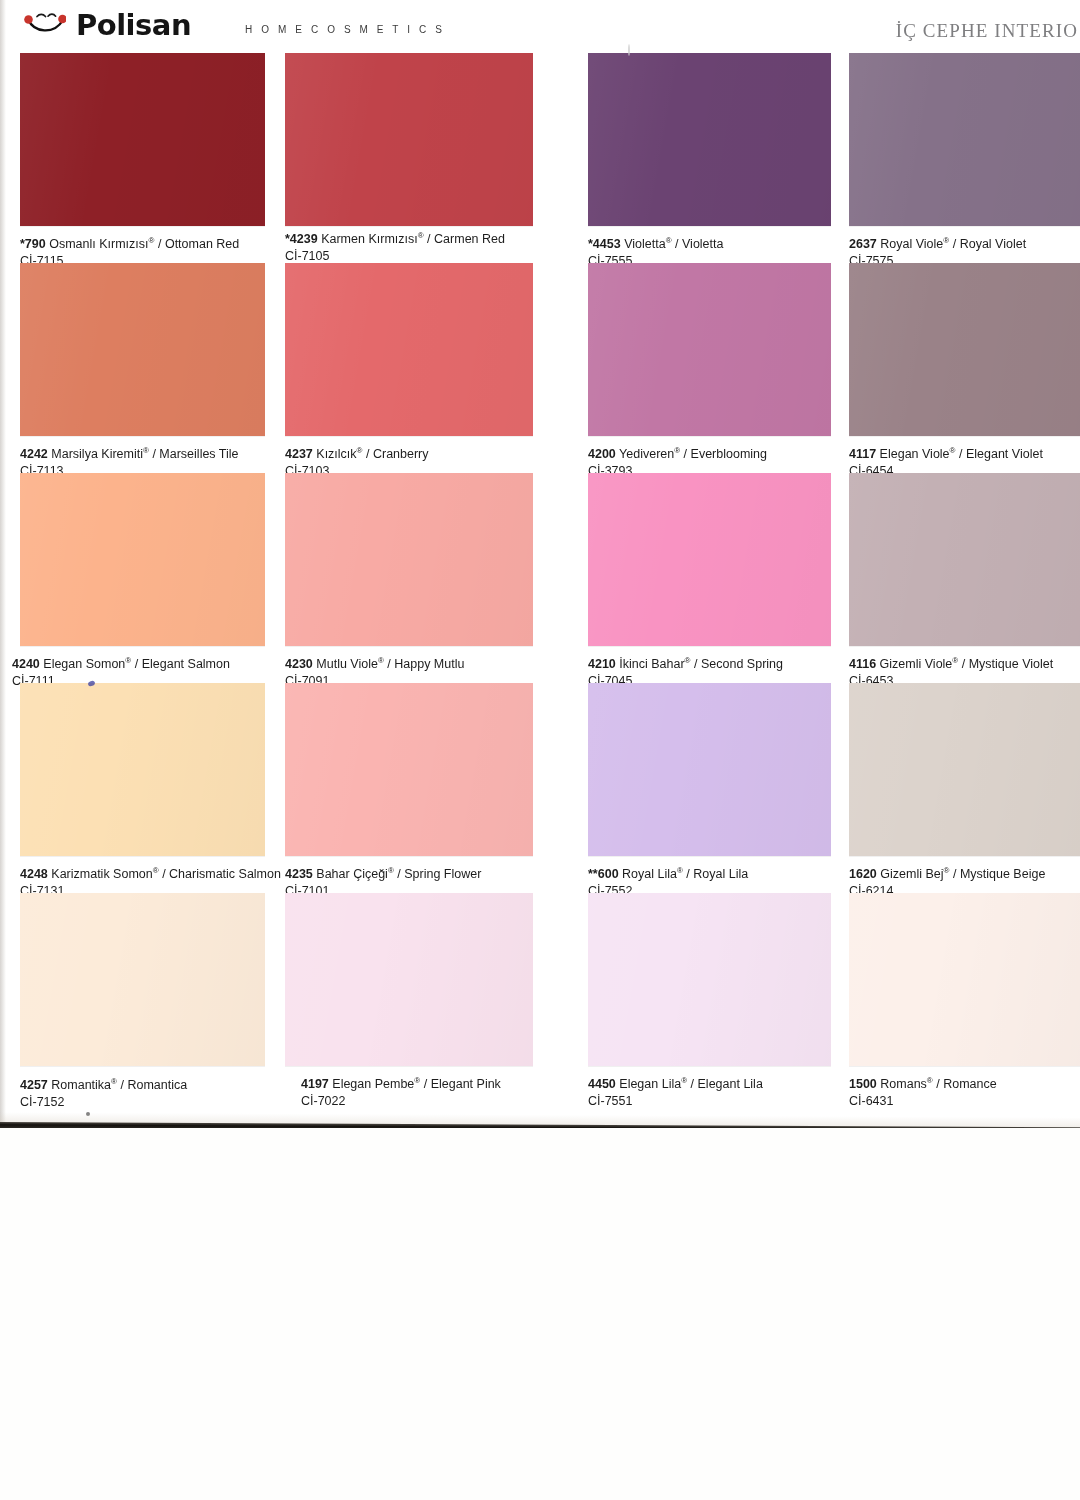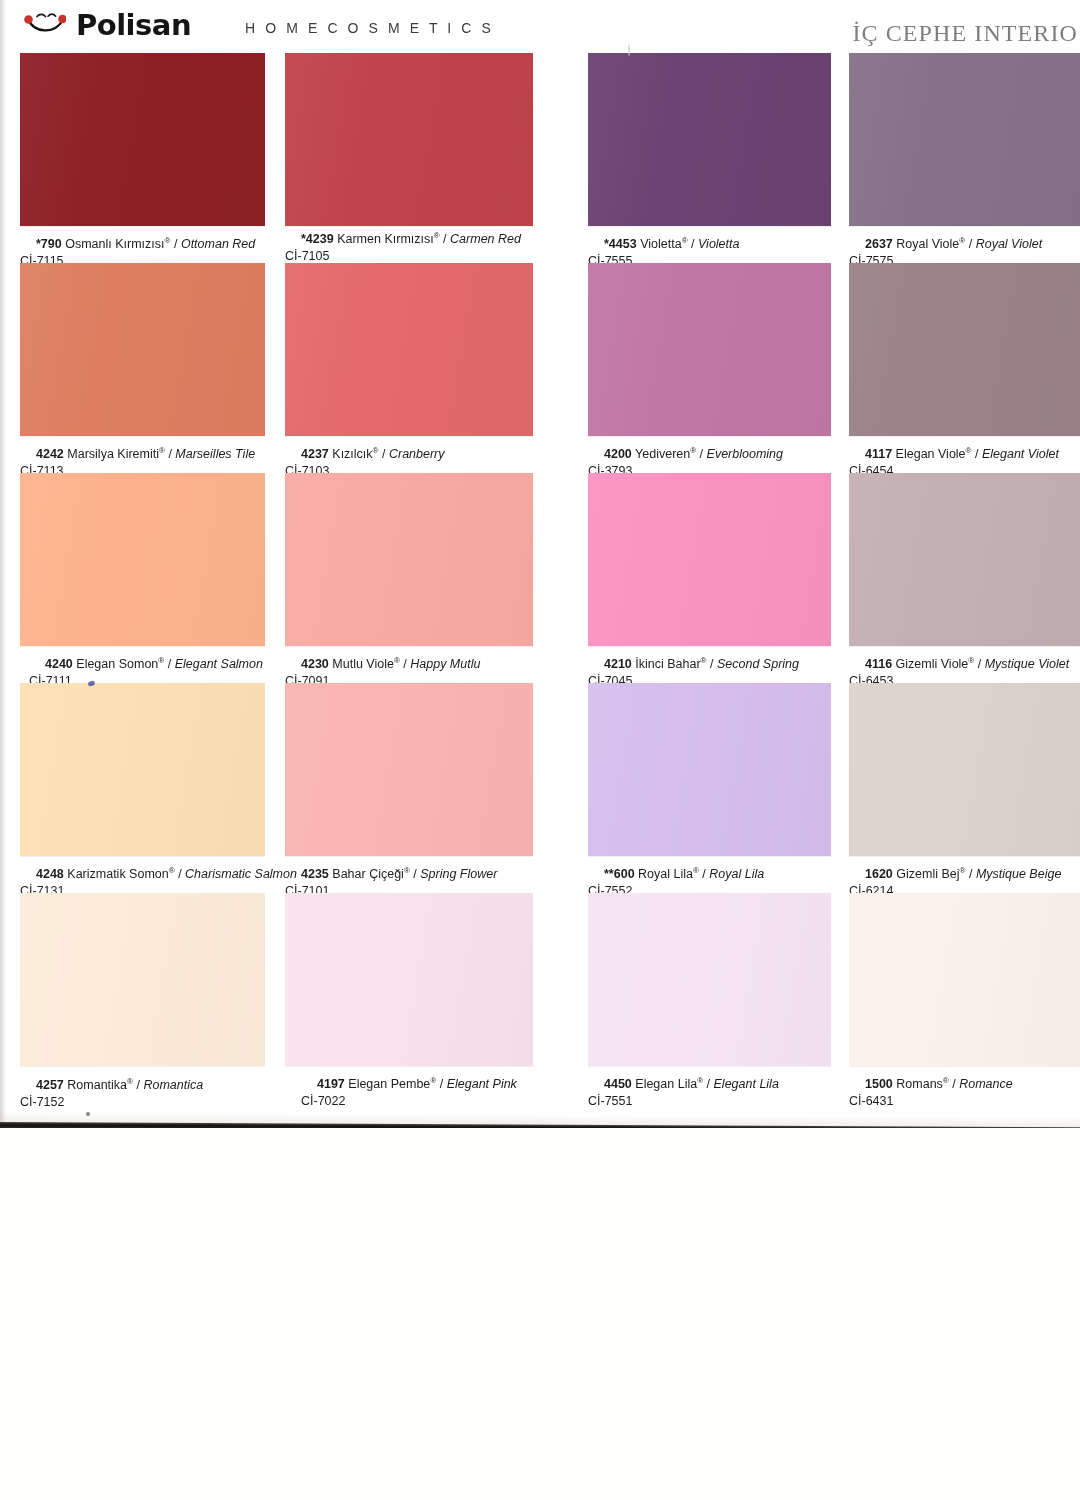--- a/index.html
+++ b/index.html
@@ -99,35 +99,35 @@
     font-size: 29px;
     letter-spacing: -0.5px;
     color: #151515;
     line-height: 1;
     position: relative;
     top: 1px;
   }
 
   #logo-sub {
     font-family: "Liberation Sans", sans-serif;
-    font-size: 14px;
+    font-size: 10px;
     letter-spacing: 3.1px;
     color: #3b3b3b;
     line-height: 1;
     position: relative;
     top: -4px;
     padding-left: 44px;
   }
 
   #header-right {
     position: absolute;
     right: 0;
     top: 20px;
     font-family: "Liberation Serif", serif;
-    font-size: 24px;
+    font-size: 19px;
     letter-spacing: 1.1px;
     color: #7e7e80;
     white-space: nowrap;
     padding-right: 2px;
   }
 
   
   .swatch-cell {
     position: absolute;
   }
@@ -156,24 +156,23 @@
     color: #1d1d1d;
     white-space: nowrap;
   }
 
   .cap-line1 {
     font-size: 12.5px;
     line-height: 15px;
   }
   .cap-code {
     font-weight: bold;
-    margin-left: 16px;
   }
   .cap-tr { font-weight: normal; }
-  .cap-en { font-style: italic; }
+  .cap-en { }
   .reg {
     font-size: 8px;
     vertical-align: super;
     line-height: 0;
   }
   .cap-line2 {
     font-size: 12.5px;
     line-height: 15px;
     margin-top: 2px;
     color: #1d1d1d;
@@ -267,21 +266,21 @@
         <div class="swatch-cell" style="left: 849px; top: 263px; width: 231px; height: 173px;">
           <div class="chip" title="Elegant Violet" style="background: rgb(154, 130, 136);"></div>
         </div>
         <div class="caption" style="left: 849px; top: 447px;">
           <div class="cap-line1"><span class="cap-code">4117</span> <span class="cap-tr">Elegan Viole</span><sup class="reg">®</sup> <span>/</span> <span class="cap-en">Elegant Violet</span></div>
           <div class="cap-line2">Cİ-6454</div>
         </div>
         <div class="swatch-cell" style="left: 20px; top: 473px; width: 245px; height: 173px;">
           <div class="chip" title="Elegant Salmon" style="background: rgb(252, 179, 140);"></div>
         </div>
-        <div class="caption" style="left: 29px; top: 657px;">
+        <div class="caption" style="left: 12px; top: 657px;">
           <div class="cap-line1"><span class="cap-code">4240</span> <span class="cap-tr">Elegan Somon</span><sup class="reg">®</sup> <span>/</span> <span class="cap-en">Elegant Salmon</span></div>
           <div class="cap-line2">Cİ-7111</div>
         </div>
         <div class="swatch-cell" style="left: 285px; top: 473px; width: 248px; height: 173px;">
           <div class="chip" title="Happy Pink" style="background: rgb(248, 170, 164);"></div>
         </div>
         <div class="caption" style="left: 285px; top: 657px;">
           <div class="cap-line1"><span class="cap-code">4230</span> <span class="cap-tr">Mutlu Viole</span><sup class="reg">®</sup> <span>/</span> <span class="cap-en">Happy Mutlu</span></div>
           <div class="cap-line2">Cİ-7091</div>
         </div>

